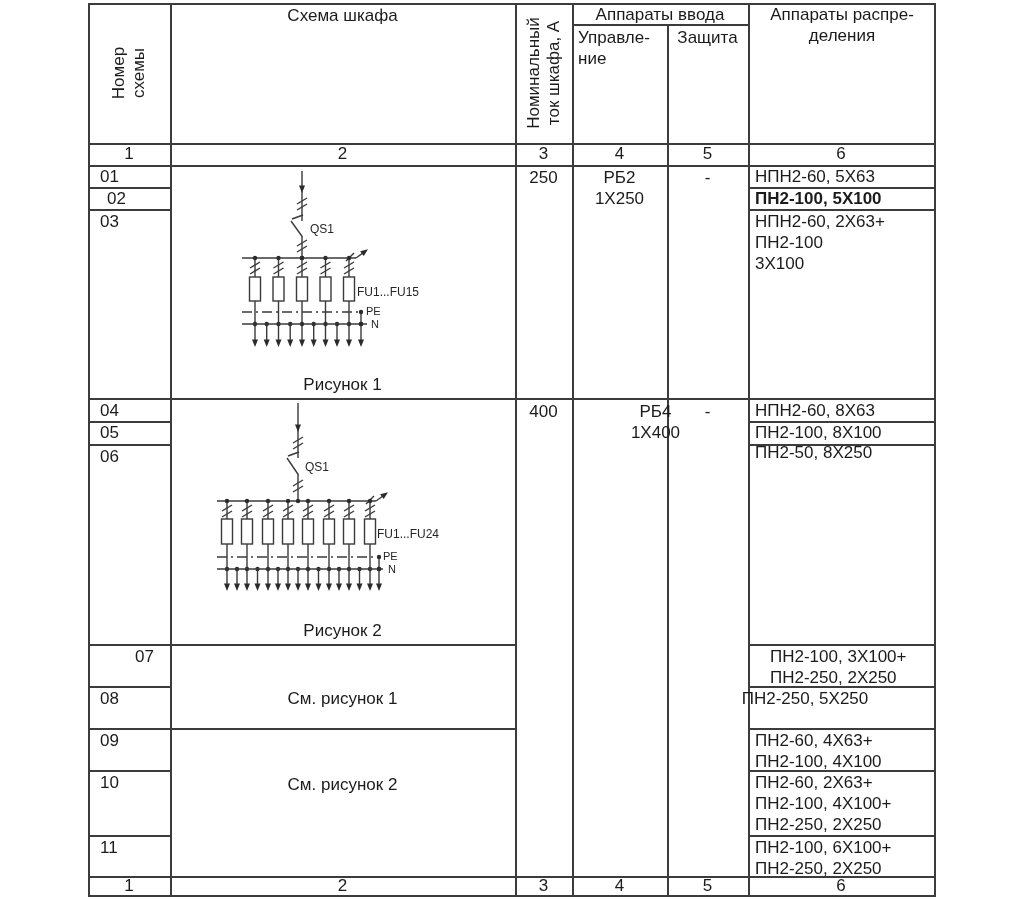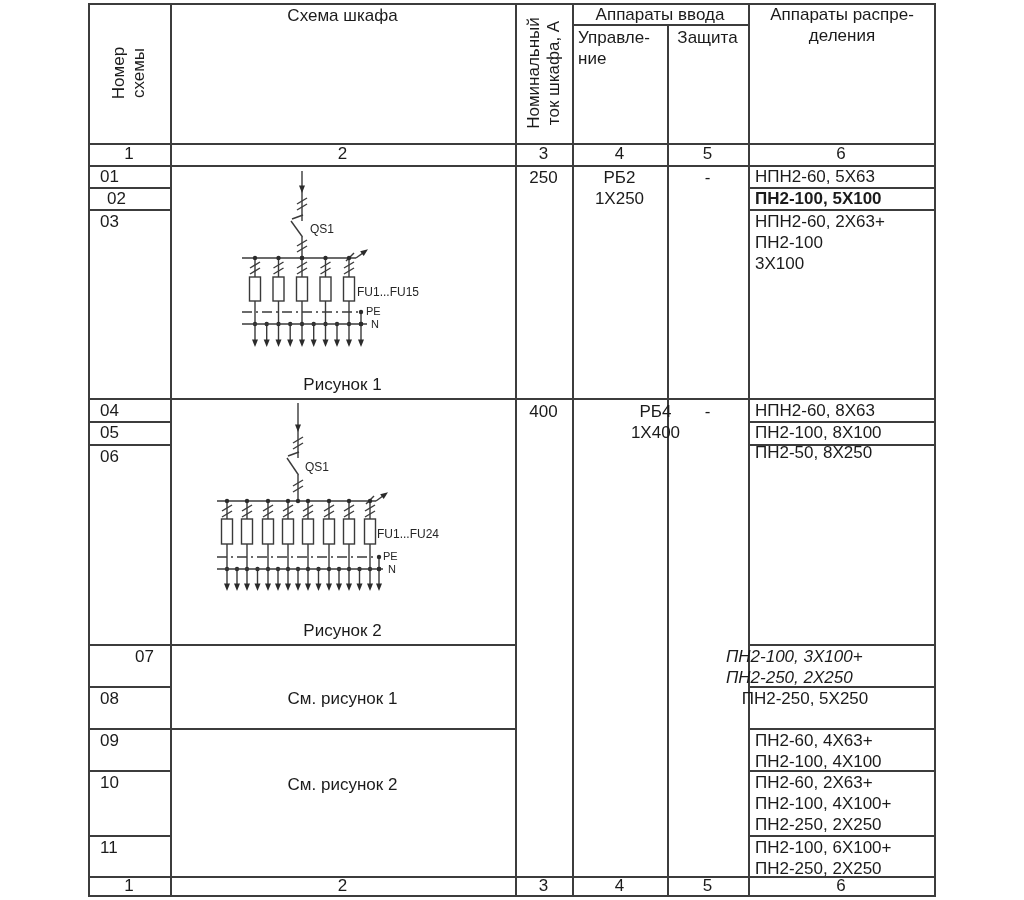--- a/index.html
+++ b/index.html
@@ -300,21 +300,21 @@
     <div class="cell pre" style="left: 755px; top: 211px; width: 178px;">НПН2-60, 2Х63+
 ПН2-100
 3Х100</div>
     <div class="cell" style="left: 100px; top: 400px; width: 60px;">04</div>
     <div class="cell pre" style="left: 755px; top: 400px; width: 178px;">НПН2-60, 8Х63</div>
     <div class="cell" style="left: 100px; top: 422px; width: 60px;">05</div>
     <div class="cell pre" style="left: 755px; top: 422px; width: 178px;">ПН2-100, 8Х100</div>
     <div class="cell" style="left: 100px; top: 446px; width: 60px;">06</div>
     <div class="cell pre" style="left: 755px; top: 442px; width: 178px;">ПН2-50, 8Х250</div>
     <div class="cell" style="left: 100px; top: 646px; width: 60px; margin-left: 35px;">07</div>
-    <div class="cell pre" style="left: 726px; top: 646px; width: 178px; font-style: italic;">ПН2-100, 3Х100+
+    <div class="cell pre" style="left: 770px; top: 646px; width: 178px;">ПН2-100, 3Х100+
 ПН2-250, 2Х250</div>
     <div class="cell" style="left: 100px; top: 688px; width: 60px;">08</div>
     <div class="cell pre" style="left: 716px; top: 688px; width: 178px; text-align: center;">ПН2-250, 5Х250</div>
     <div class="cell" style="left: 100px; top: 730px; width: 60px;">09</div>
     <div class="cell pre" style="left: 755px; top: 730px; width: 178px;">ПН2-60, 4Х63+
 ПН2-100, 4Х100</div>
     <div class="cell" style="left: 100px; top: 772px; width: 60px;">10</div>
     <div class="cell pre" style="left: 755px; top: 772px; width: 178px;">ПН2-60, 2Х63+
 ПН2-100, 4Х100+
 ПН2-250, 2Х250</div>

